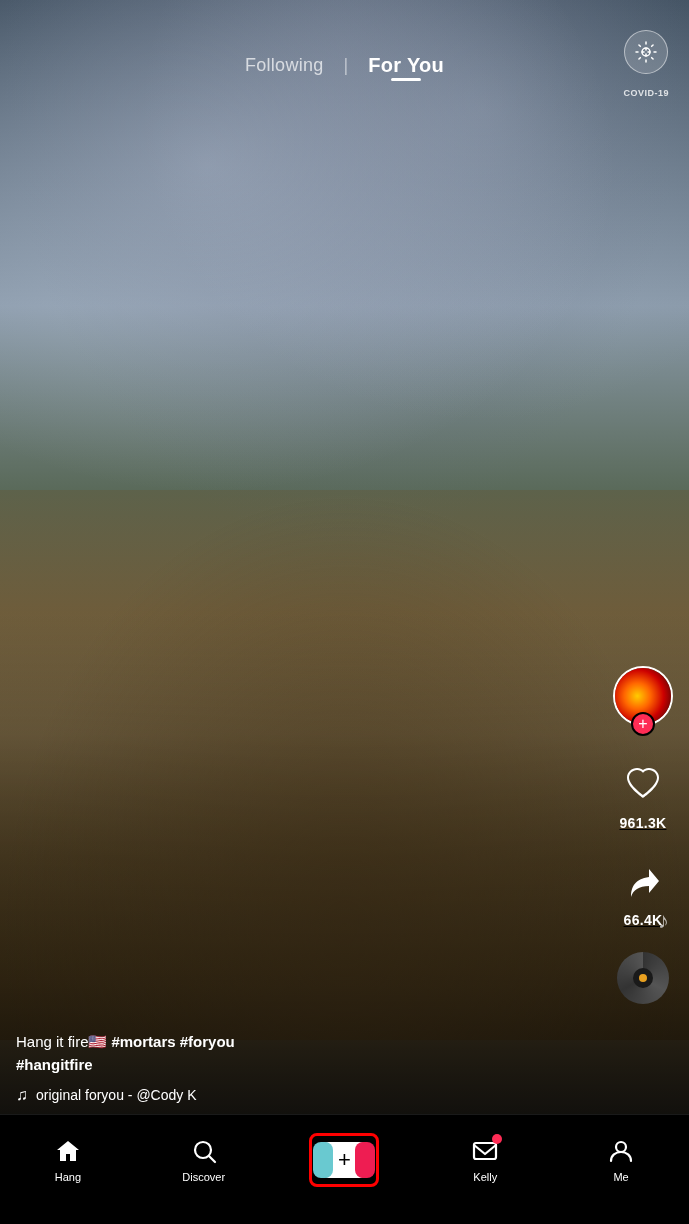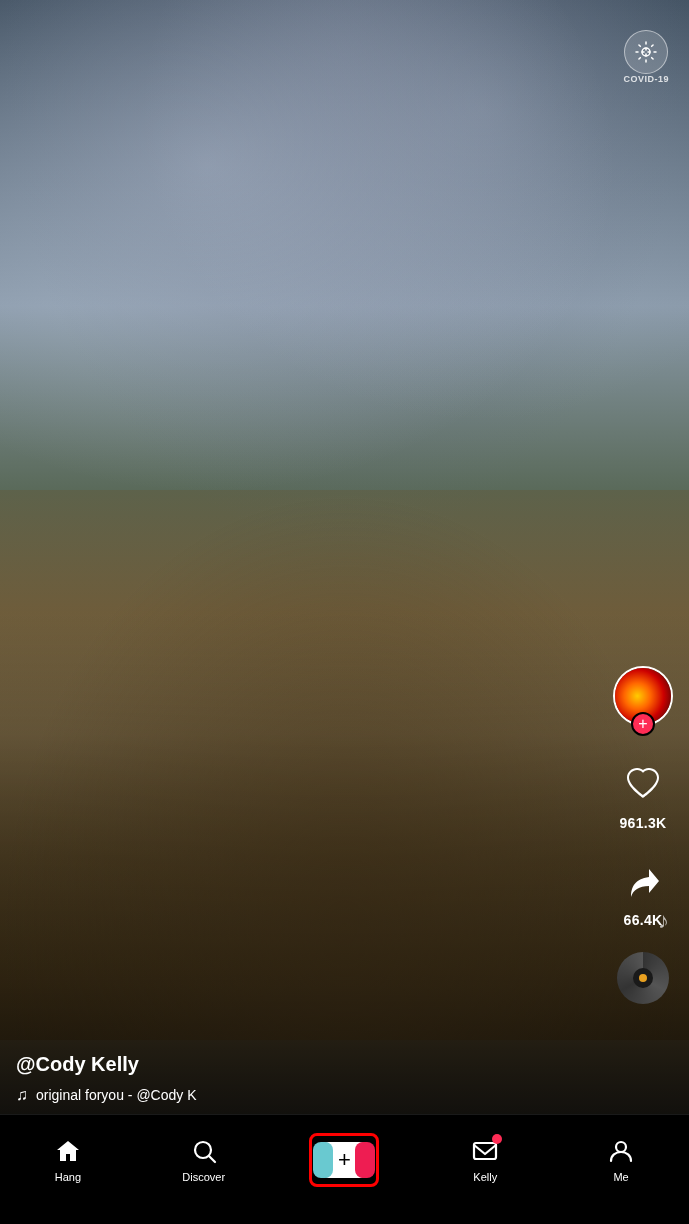--- a/index.html
+++ b/index.html
@@ -93,21 +93,21 @@
     }
 
     
     .covid-badge {
       position: absolute;
       top: 30px;
       right: 20px;
       display: flex;
       flex-direction: column;
       align-items: center;
-      gap: 0;
+      gap: 14px;
     }
 
     .covid-icon {
       width: 44px;
       height: 44px;
       background: rgba(255,255,255,0.15);
       border-radius: 50%;
       display: flex;
       align-items: center;
       justify-content: center;
@@ -178,20 +178,21 @@
       line-height: 1;
     }
 
     
     .action-item {
       display: flex;
       flex-direction: column;
       align-items: center;
       gap: 5px;
       cursor: pointer;
+      text-decoration: underline;
     }
 
     .action-icon {
       width: 52px;
       height: 52px;
       display: flex;
       align-items: center;
       justify-content: center;
     }
 
@@ -416,20 +417,25 @@
 </head>
 <body>
 
 <div class="video-bg">
   <div class="sky-overlay"></div>
   <div class="ground-overlay"></div>
 </div>
 <div class="video-overlay"></div>
 
 <div class="top-bar">
+  <div class="top-nav">
+    <span class="nav-following">Following</span>
+    <span class="nav-divider">|</span>
+    <span class="nav-foryou">For You</span>
+  </div>
 
   <div class="covid-badge">
     <div class="covid-icon">
       <svg viewBox="0 0 24 24" fill="none" xmlns="http://www.w3.org/2000/svg">
         <path d="M12 2L12 4M12 20L12 22M2 12L4 12M20 12L22 12M4.93 4.93L6.34 6.34M17.66 17.66L19.07 19.07M4.93 19.07L6.34 17.66M17.66 6.34L19.07 4.93" stroke="white" stroke-width="1.5" stroke-linecap="round"></path>
         <circle cx="12" cy="12" r="4" stroke="white" stroke-width="1.5"></circle>
         <path d="M12 8v2M12 14v2M8 12h2M14 12h2" stroke="white" stroke-width="1.5" stroke-linecap="round"></path>
       </svg>
     </div>
     <span class="covid-text">COVID-19</span>
@@ -471,21 +477,24 @@
         <div class="music-disc-dot"></div>
       </div>
     </div>
   </div>
 
 </div>
 
 <div class="float-note">♪</div>
 
 <div class="bottom-info">
-  <div class="username">@Cody Kelly</div>
+  <div class="caption">
+    Hang it fire🇺🇸 <span class="hashtag">#mortars</span> <span class="hashtag">#foryou</span><br>
+    <span class="hashtag">#hangitfire</span>
+  </div>
   <div class="music-info">
     <span class="music-note">♫</span>
     <span>original foryou - @Cody K</span>
   </div>
 </div>
 
 <div class="bottom-nav">
 
   <div class="nav-item">
     <div class="nav-icon">

